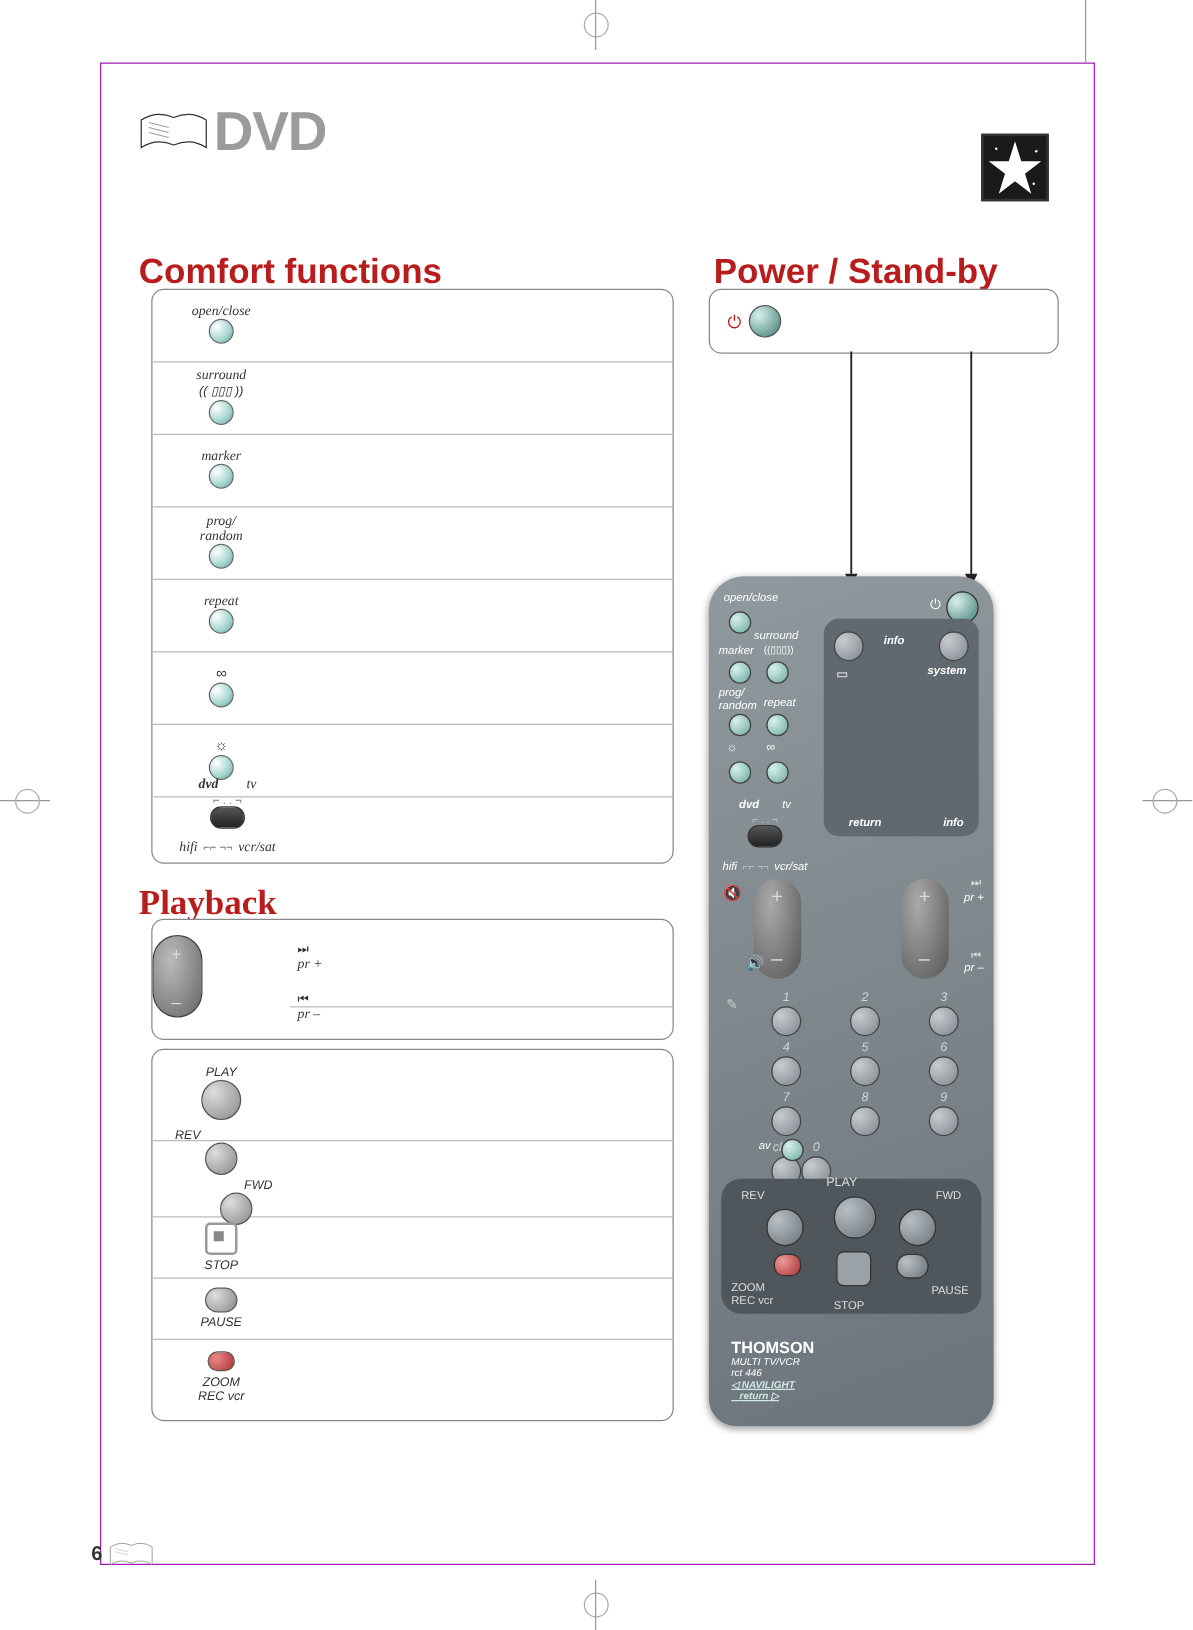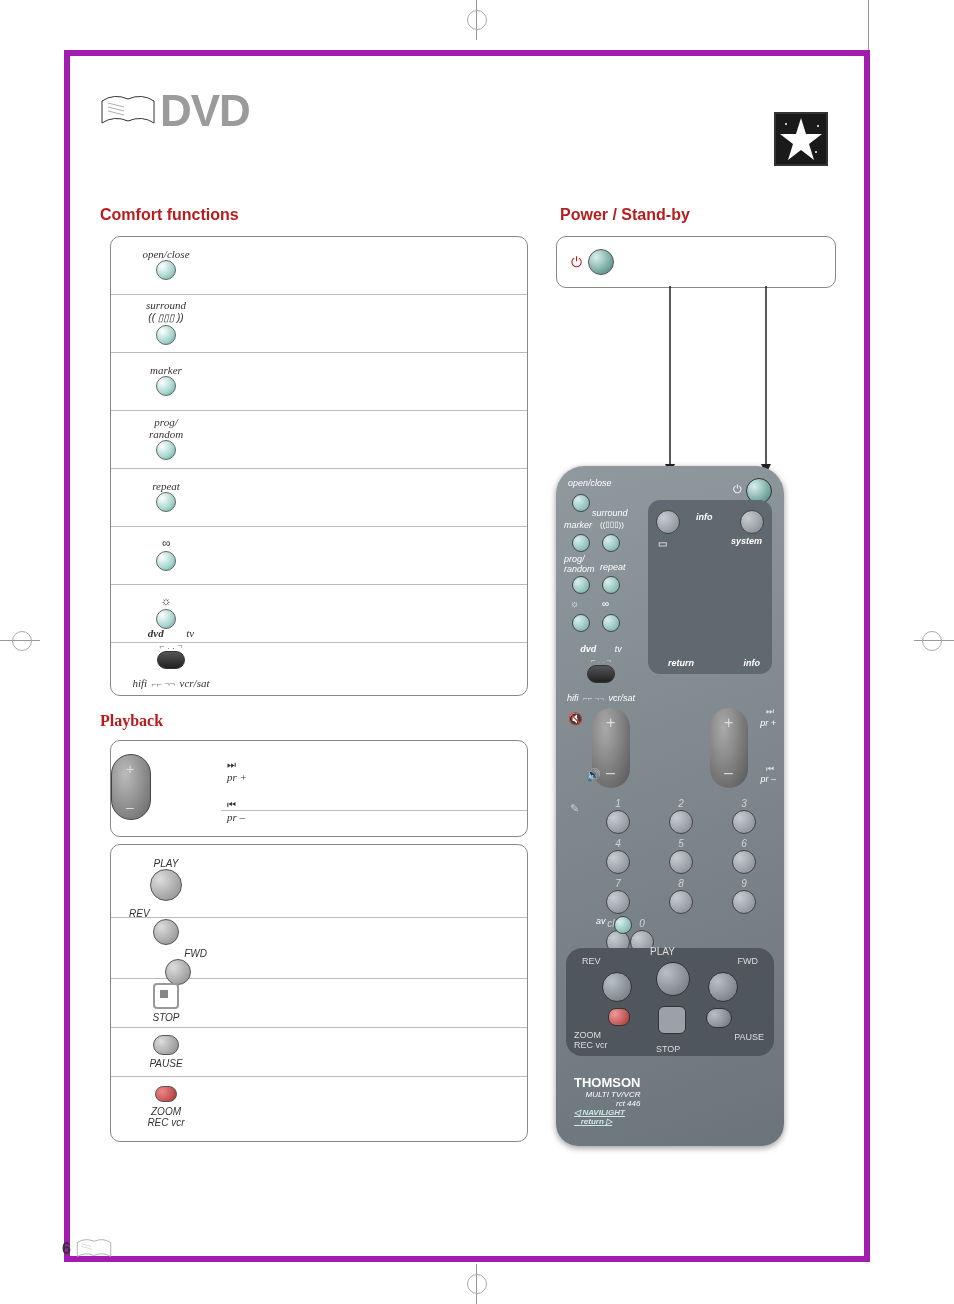--- a/index.html
+++ b/index.html
@@ -12,23 +12,23 @@
     position: relative;
     overflow: hidden;
   }
   .crop-mark { position: absolute; background: #999; }
   .crop-v { width: 1px; height: 40px; }
   .crop-h { width: 40px; height: 1px; }
   .crop-circle { position:absolute; width:18px; height:18px; border:1px solid #aaa; border-radius:50%; }
 
   .page {
     position: absolute;
-    left: 64px; top: 50px;
+    left: 80px; top: 50px;
     width: 794px; height: 1200px;
-    border: 6px solid #a21caf;
+    border: 1px solid #a21caf;
     background: #fff;
   }
 
   .title-row {
     display: flex;
     align-items: center;
     padding: 30px 30px 10px 30px;
   }
   .book-icon {
     width: 56px; height: 40px;
@@ -51,21 +51,21 @@
     right: 36px;
     top: 56px;
     width: 50px; height: 50px;
     border: 2px solid #333;
     background: #222;
   }
 
   .section-head {
     color: #b91c1c;
     font-weight: 700;
-    font-size: 16px;
+    font-size: 28px;
   }
   .head-left { position:absolute; left:30px; top:150px; }
   .head-right { position:absolute; left:490px; top:150px; }
   .head-playback { position:absolute; left:30px; top:656px;font-family:Liberation Serif, serif; }
 
   .panel {
     position:absolute;
     border: 1px solid #888;
     border-radius: 10px;
     background: #fff;
@@ -577,21 +577,21 @@
       <div style="position:absolute;left:8px;bottom:6px;color:#ddd;font-size:9px;">
         <span>ZOOM</span><br>
         <span>REC vcr</span>
       </div>
       <div style="position:absolute;left:90px;bottom:2px;color:#ddd;font-size:9px;">STOP</div>
       <div style="position:absolute;right:10px;bottom:14px;color:#ddd;font-size:9px;">PAUSE</div>
     </div>
 
     <div class="r-brand">
       <span>THOMSON</span>
-      <span class="sub" style="white-space:pre-line;text-align:right;">MULTI TV/VCR
+      <span class="sub" style="white-space:pre-line;">MULTI TV/VCR
 rct 446</span>
       <span class="r-navilight">
         ◁ <span>NAVILIGHT</span><br>
         &nbsp;&nbsp;&nbsp;<span>return</span> ▷
       </span>
     </div>
   </div>
 
   <div class="footer-page">6</div>
   <svg class="footer-book" viewBox="0 0 56 40">

